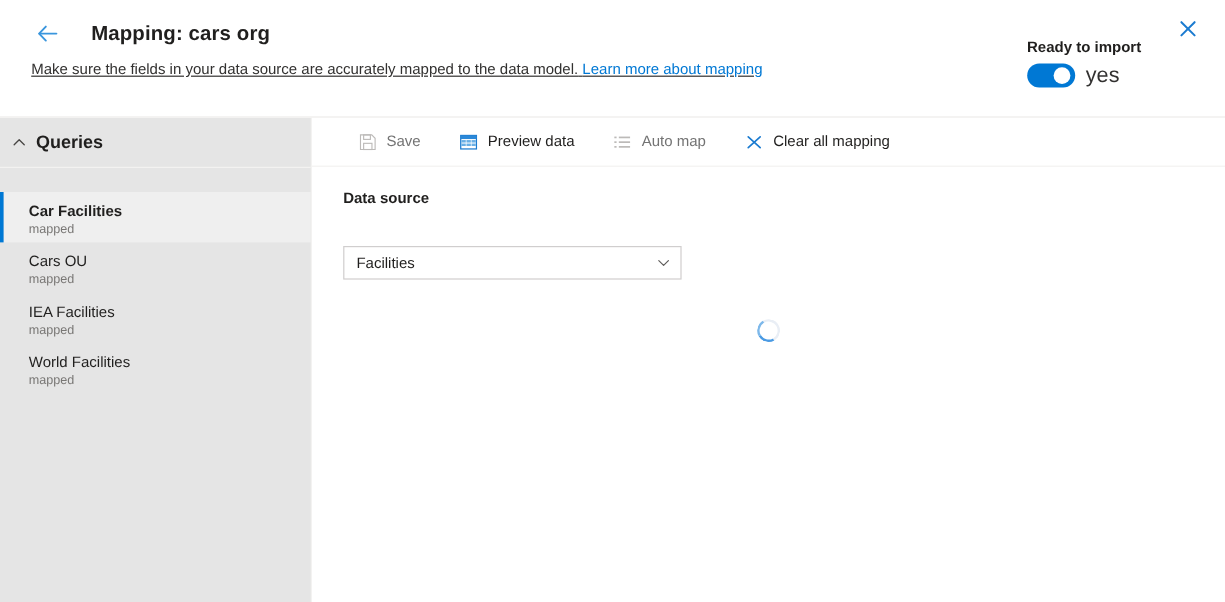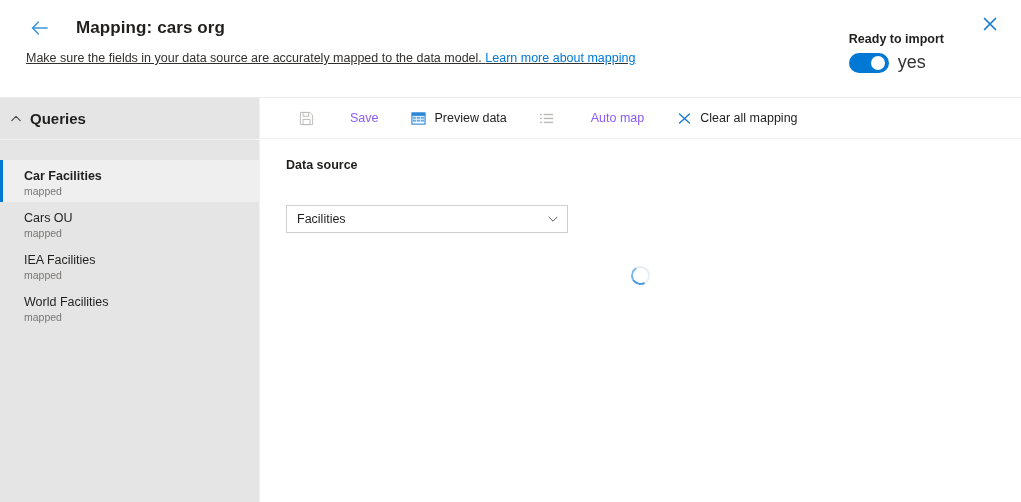--- a/index.html
+++ b/index.html
@@ -49,21 +49,21 @@
   }
   .learn-link {
     color: #0078d4;
     text-decoration: none;
     cursor: pointer;
   }
 
   
   .ready-block {
     position: absolute;
-    top: 31px; right: 77px;
+    top: 31px; right: 70px;
     text-align: left;
   }
   .ready-label {
     font-size: 12.5px;
     font-weight: bold;
     color: #201f1e;
     white-space: nowrap;
     line-height: 16px;
   }
   .toggle-row {
@@ -192,23 +192,22 @@
     cursor: pointer;
     white-space: nowrap;
   }
   .tb-btn .tb-icon {
     width: 16px; height: 16px;
     margin-right: 8px;
     display: flex; align-items: center; justify-content: center;
     flex: none;
   }
   .tb-btn.disabled {
-    color: #8b5cf6;
+    color: #737373;
     cursor: default;
-    gap: 28px;
   }
 
   .panel {
     flex: 1;
     position: relative;
     padding: 19px 0 0 26px;
   }
   .field-label {
     font-size: 12.5px;
     font-weight: bold;

